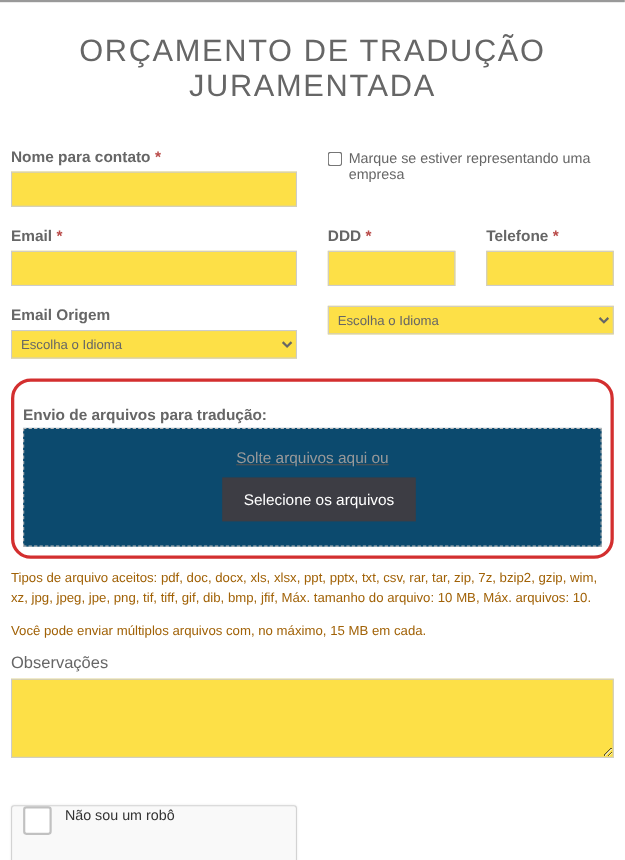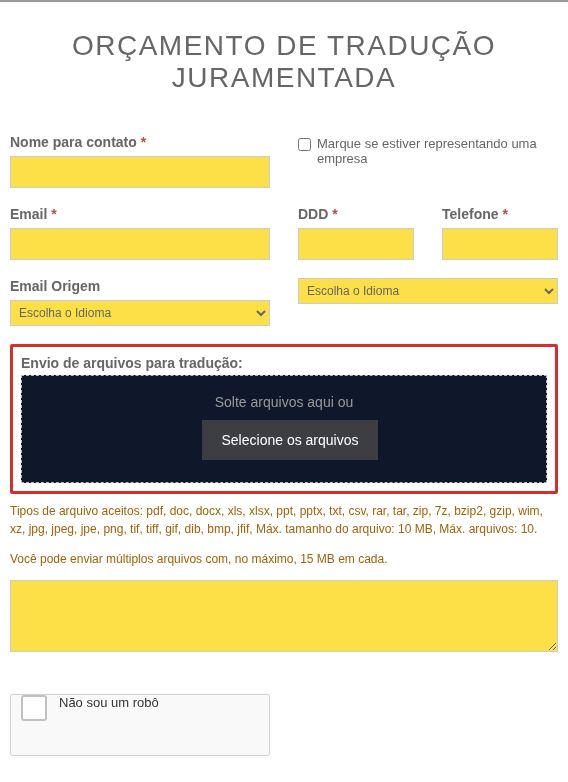--- a/index.html
+++ b/index.html
@@ -41,30 +41,31 @@
   color: #666;
   font-family: inherit;
 }
 input[type="text"] { height: 32px; }
 select { height: 26px; padding: 2px 4px; }
 textarea { height: 72px; resize: vertical; }
 .check-row { display: flex; align-items: flex-start; gap: 6px; font-size: 13px; color: #666; padding-top: 2px; }
 .check-row input { margin-top: 2px; }
 .upload-block {
   border: 3px solid #d32f2f;
-  border-radius: 2px;
-  padding: 8px 8px 8px;
+  border-radius: 18px;
+  padding: 22px 8px 8px;
   margin-bottom: 8px;
 }
 .upload-label { font-size: 14px; font-weight: 600; color: #666; margin-bottom: 4px; }
 .drop {
   border: 1px dashed #bbb;
-  background: #0f172a;
+  background: #0c4a6e;
   text-align: center;
   padding: 18px 0 22px;
+  text-decoration: underline;
 }
 .drop-text { color: #999; font-size: 14px; margin-bottom: 10px; }
 .select-btn {
   display: inline-block;
   background: #3d3d44;
   color: #fff;
   font-size: 14px;
   padding: 12px 20px;
   border: none;
   cursor: pointer;
@@ -159,20 +160,21 @@
     <div class="upload-label">Envio de arquivos para tradução:</div>
     <div class="drop">
       <div class="drop-text">Solte arquivos aqui ou</div>
       <button type="button" class="select-btn">Selecione os arquivos</button>
     </div>
   </div>
 
   <div class="hint">Tipos de arquivo aceitos: pdf, doc, docx, xls, xlsx, ppt, pptx, txt, csv, rar, tar, zip, 7z, bzip2, gzip, wim, xz, jpg, jpeg, jpe, png, tif, tiff, gif, dib, bmp, jfif, Máx. tamanho do arquivo: 10 MB, Máx. arquivos: 10.</div>
   <div class="hint">Você pode enviar múltiplos arquivos com, no máximo, 15 MB em cada.</div>
 
+  <div class="obs-label">Observações</div>
   <textarea style=""></textarea>
 
   <div class="recaptcha">
     <div class="box"></div>
     <div class="rc-label">Não sou um robô</div>
   </div>
 
   
 </div>
 

